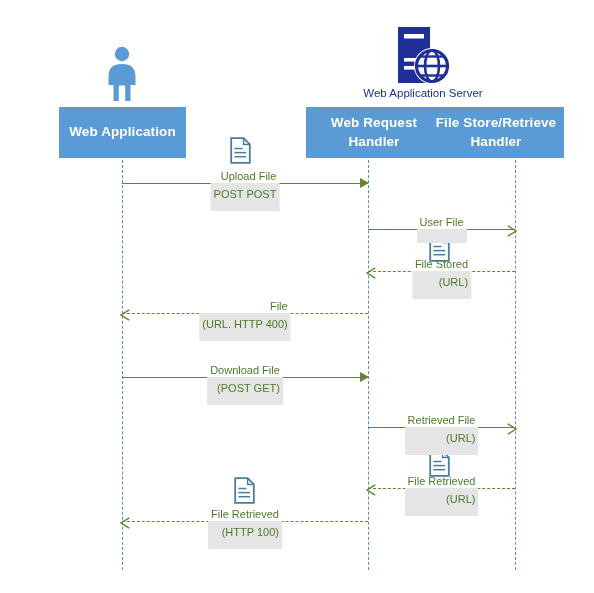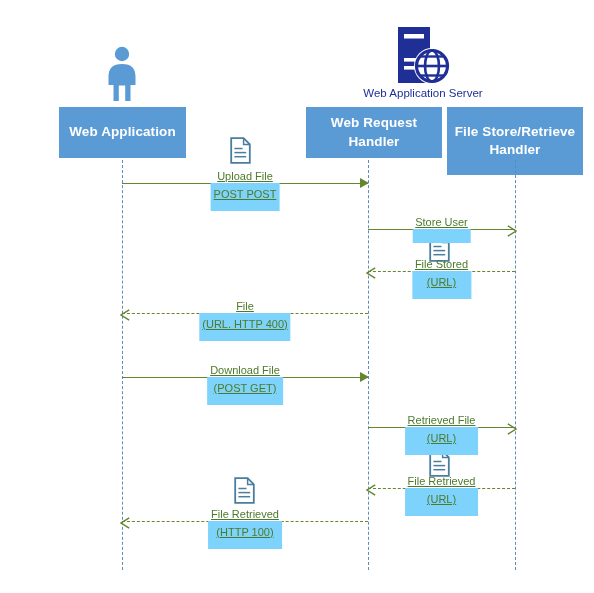--- a/index.html
+++ b/index.html
@@ -100,28 +100,27 @@
   .msg-head.open-left {
     left: -2px;
     top: -6px;
     width: 10px; height: 12px;
     border: none;
   }
   .msg-text {
     position: absolute;
     left: 50%;
     transform: translateX(-50%);
-    text-align: center;
+    text-align: right;
     color: #4c7a2a;
     font-size: 11px;
     line-height: 1.25;
     white-space: nowrap;
-    background: #7dd3fc;
+    background: #e5e5e5;
     padding: 0 3px;
-    text-decoration: underline;
   }
   .msg-text .l1 { display: block; position: relative; top: -13px; }
   .msg-text .l2 { display: block; position: relative; top: -9px; }
   .msg-text.single .l1 { top: -13px; }
 </style>
 </head>
 <body>
 
 <div id="diagram">
 
@@ -159,21 +158,21 @@
     </span>
   </div>
 
   <div class="participant-box" style="left:270px; top:107px; width:136px; height:51px;">
     <span>
       <span class="participant-label">Web Request</span>
       <span class="participant-label">Handler</span>
     </span>
   </div>
 
-  <div class="participant-box" style="left:411px; top:107px; width:136px; height:68px;">
+  <div class="participant-box" style="left:392px; top:107px; width:136px; height:51px;">
     <span>
       <span class="participant-label">File Store/Retrieve</span>
       <span class="participant-label">Handler</span>
     </span>
   </div>
 
   <div class="lifeline" style="left:86px; top:160px; height:410px;"></div>
   <div class="lifeline" style="left:332px; top:160px; height:410px;"></div>
   <div class="lifeline" style="left:479px; top:160px; height:410px;"></div>
 
@@ -227,21 +226,21 @@
   </div>
 
   <div class="msg" style="left:332px; top:229px; width:147px;">
     <div class="msg-line"></div>
     <div class="msg-head open-right">
       <svg width="10" height="12" viewBox="0 0 10 12" xmlns="http://www.w3.org/2000/svg">
         <polyline points="0.8,0.8 9,6 0.8,11.2" fill="none" stroke="#63862f" stroke-width="1.4"></polyline>
       </svg>
     </div>
     <div class="msg-text single">
-      <span class="l1">Store User</span>
+      <span class="l1">User File</span>
     </div>
   </div>
 
   <div class="msg" style="left:332px; top:271px; width:147px;">
     <div class="msg-line dashed"></div>
     <div class="msg-head open-left">
       <svg width="10" height="12" viewBox="0 0 10 12" xmlns="http://www.w3.org/2000/svg">
         <polyline points="9.2,0.8 1,6 9.2,11.2" fill="none" stroke="#63862f" stroke-width="1.4"></polyline>
       </svg>
     </div>

